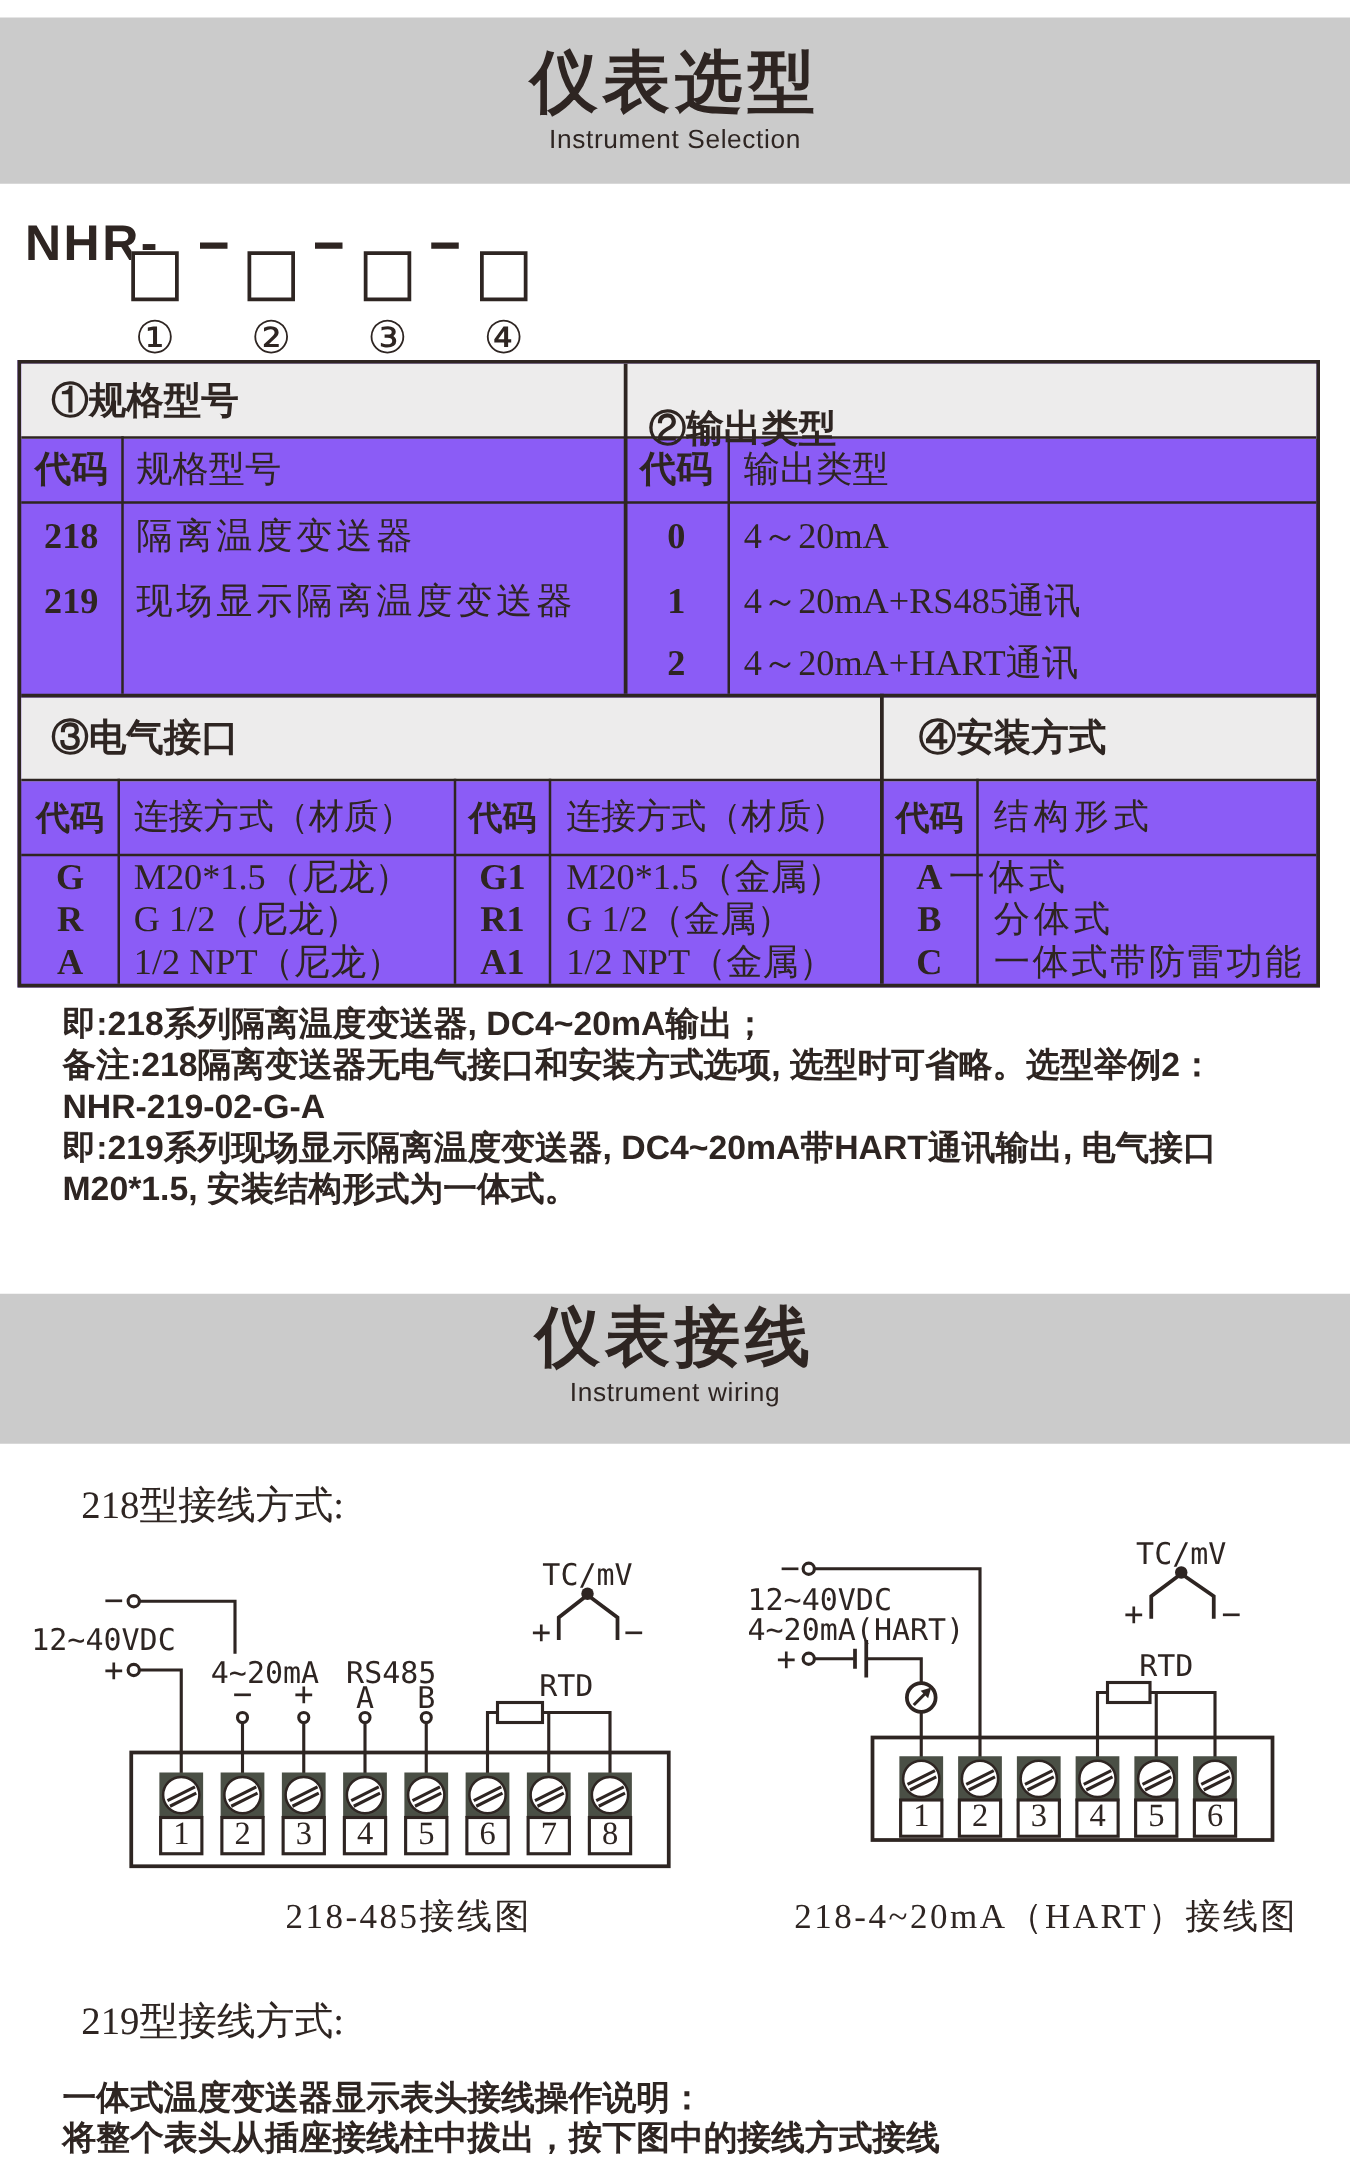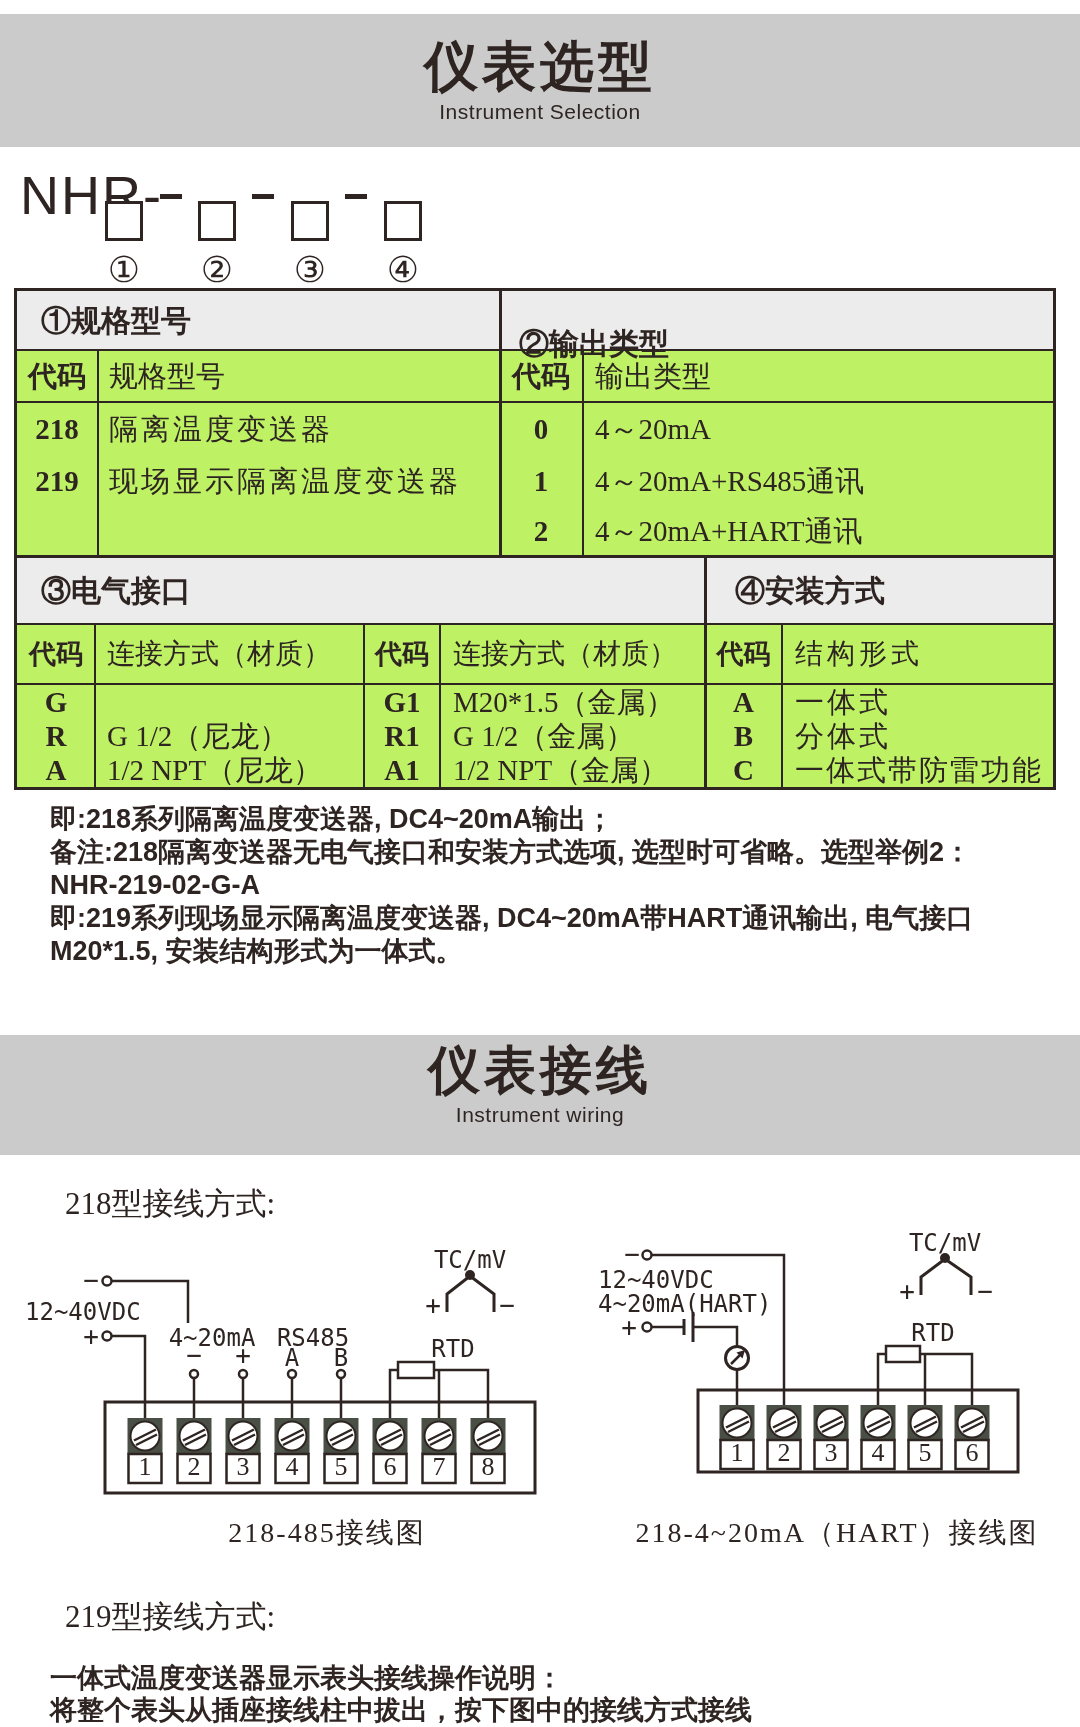--- a/index.html
+++ b/index.html
@@ -12,26 +12,26 @@
     --f-mono:"DejaVu Sans Mono","Liberation Mono",monospace;
   }
   html,body{margin:0;padding:0;background:#fff;}
   .page{position:relative;width:1080px;height:1727px;background:#fff;overflow:hidden;
         font-family:var(--f-sans);color:var(--ink);}
   .abs{position:absolute;}
   .band{left:0;width:1080px;background:var(--band);text-align:center;}
   .band-title{font-weight:bold;letter-spacing:4px;line-height:1.05;}
   .band-sub{font-size:21px;letter-spacing:0.5px;margin-top:5px;}
   
-  .nhr{font-weight:normal;font-size:54px;letter-spacing:2px;line-height:46px;}
+  .nhr{font-weight:bold;font-size:40px;letter-spacing:2px;line-height:46px;}
   .mbox{border:3px solid var(--ink);background:#fff;box-sizing:border-box;}
   .mdash{background:var(--ink);}
   .mnum{font-family:var(--f-serif);font-size:36px;text-align:center;line-height:40px;}
   
-  .tablewrap{border:3px solid var(--ink);box-sizing:border-box;background:#bef264;}
+  .tablewrap{border:3px solid var(--ink);box-sizing:border-box;background:#8b5cf6;}
   .cell{position:absolute;box-sizing:border-box;white-space:nowrap;}
   .hdrbg{background:var(--thead);}
   .hline,.vline{position:absolute;background:var(--ink);}
   .thdr{font-family:var(--f-sans);font-weight:bold;font-size:30px;}
   .tser{font-family:var(--f-serif);font-size:29px;}
   .ctr{text-align:center;font-weight:bold;}
   
   .notes{font-weight:bold;font-size:27px;line-height:33px;white-space:nowrap;}
   .wire-h{font-family:var(--f-serif);font-size:31px;white-space:nowrap;}
   svg text{fill:var(--ink);}
@@ -108,24 +108,25 @@
     <div class="cell thdr" style="left:702px;top:276px;height:48px;line-height:48px;margin-left:16px;">④安装方式</div>
 
     <div class="cell tser ctr" style="left:0;top:334px;width:78px;height:58px;line-height:58px;font-size:27px;">代码</div>
     <div class="cell tser" style="left:90px;top:334px;height:58px;line-height:58px;font-size:28px;">连接方式（材质）</div>
     <div class="cell tser ctr" style="left:346px;top:334px;width:78px;height:58px;line-height:58px;font-size:27px;">代码</div>
     <div class="cell tser" style="left:436px;top:334px;height:58px;line-height:58px;font-size:28px;">连接方式（材质）</div>
     <div class="cell tser ctr" style="left:687px;top:334px;width:79px;height:58px;line-height:58px;font-size:27px;">代码</div>
     <div class="cell tser" style="left:778px;top:334px;height:58px;line-height:58px;font-size:28px;letter-spacing:4px;">结构形式</div>
 
     <div class="cell tser ctr" style="left:0;top:394px;width:78px;height:34px;line-height:34px;">G</div>
+    <div class="cell tser" style="left:90px;top:394px;height:34px;line-height:34px;">M20*1.5（尼龙）</div>
     <div class="cell tser ctr" style="left:346px;top:394px;width:78px;height:34px;line-height:34px;">G1</div>
     <div class="cell tser" style="left:436px;top:394px;height:34px;line-height:34px;">M20*1.5（金属）</div>
     <div class="cell tser ctr" style="left:687px;top:394px;width:79px;height:34px;line-height:34px;">A</div>
-    <div class="cell tser" style="left:778px;top:394px;height:34px;line-height:34px;letter-spacing:3px;text-align:right;">一体式</div>
+    <div class="cell tser" style="left:742px;top:394px;height:34px;line-height:34px;letter-spacing:3px;text-align:right;">一体式</div>
 
     <div class="cell tser ctr" style="left:0;top:428px;width:78px;height:34px;line-height:34px;">R</div>
     <div class="cell tser" style="left:90px;top:428px;height:34px;line-height:34px;">G 1/2（尼龙）</div>
     <div class="cell tser ctr" style="left:346px;top:428px;width:78px;height:34px;line-height:34px;">R1</div>
     <div class="cell tser" style="left:436px;top:428px;height:34px;line-height:34px;">G 1/2（金属）</div>
     <div class="cell tser ctr" style="left:687px;top:428px;width:79px;height:34px;line-height:34px;">B</div>
     <div class="cell tser" style="left:778px;top:428px;height:34px;line-height:34px;letter-spacing:3px;">分体式</div>
 
     <div class="cell tser ctr" style="left:0;top:462px;width:78px;height:34px;line-height:34px;">A</div>
     <div class="cell tser" style="left:90px;top:462px;height:34px;line-height:34px;">1/2 NPT（尼龙）</div>

